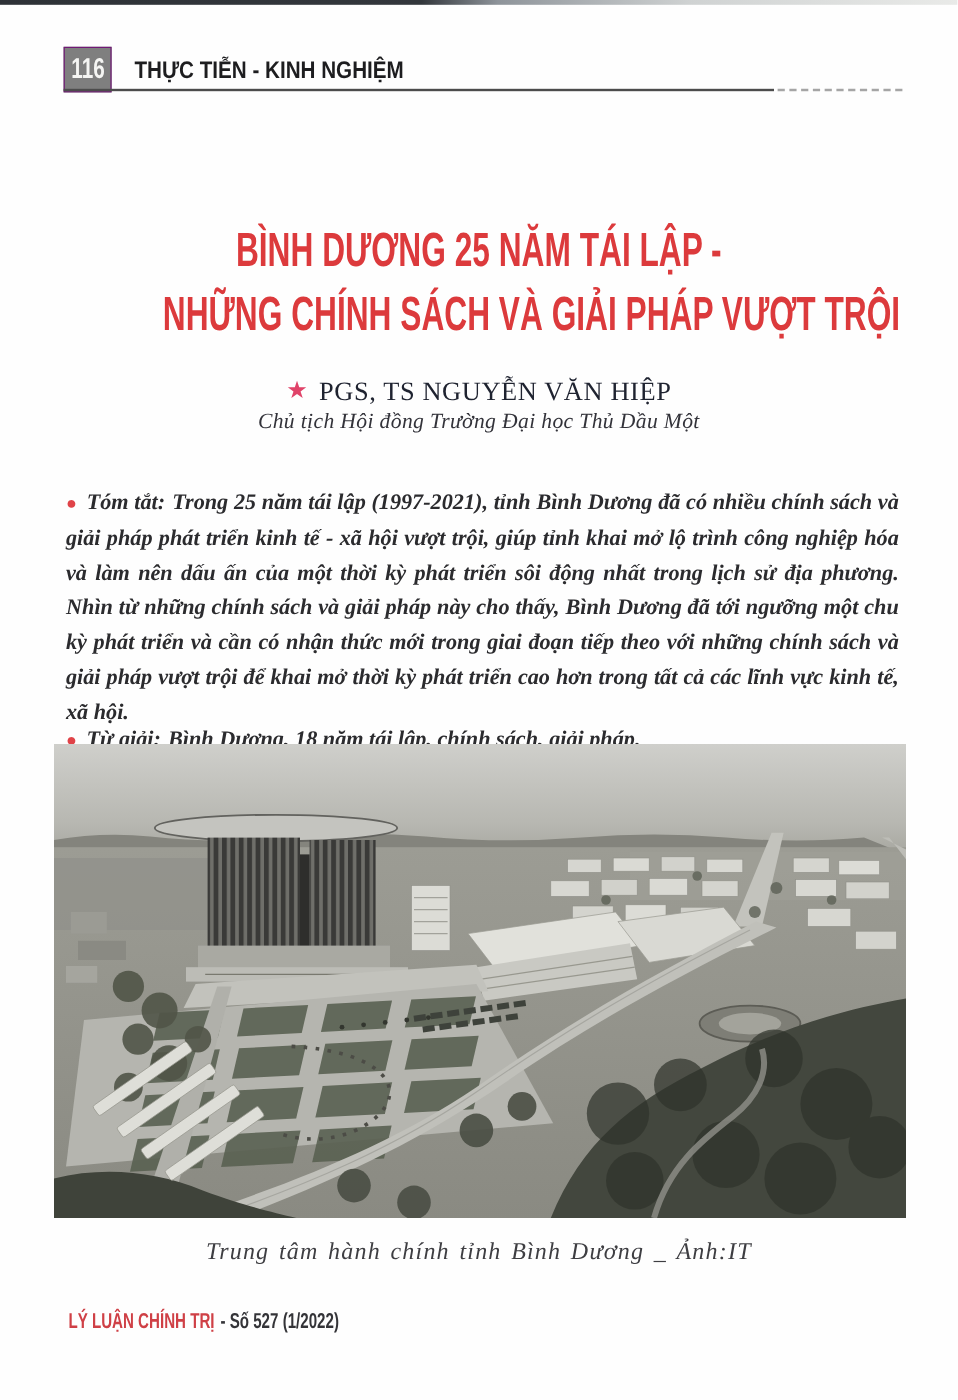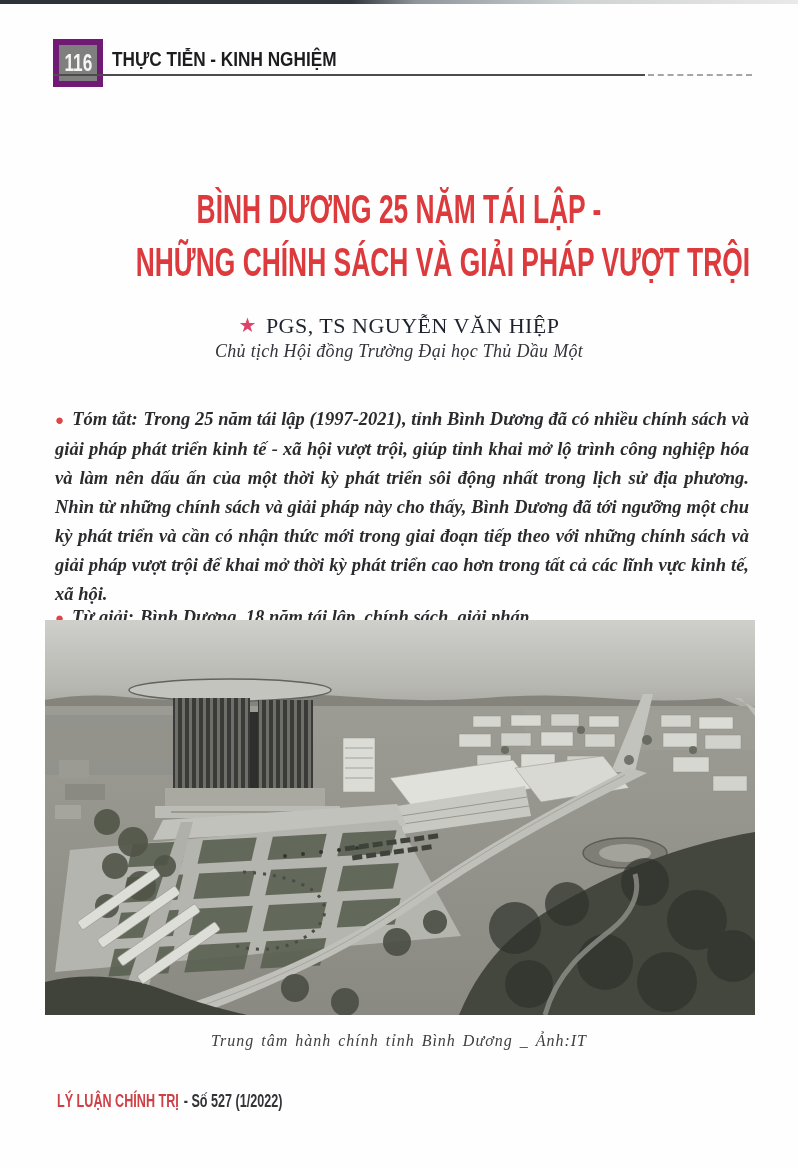--- a/index.html
+++ b/index.html
@@ -6,21 +6,21 @@
   body{width:798px;height:1167px;position:relative;overflow:hidden;
        font-family:"Liberation Serif",serif;color:#26262a;}
   .page{position:absolute;inset:0;background:#fefefe;}
 
   
   .top-strip{position:absolute;left:0;top:0;width:798px;height:4px;
     background:linear-gradient(to right,#2e3237 0%,#33373c 44%,#8e949a 52%,#cfd2d2 72%,#e9eae8 100%);}
 
   
   .pagenum-box{position:absolute;left:53px;top:39px;width:38px;height:36px;
-    background:#7f7f7f;border:6px solid #701a75;display:flex;align-items:center;justify-content:center;}
+    background:#7f7f7f;border:1px solid #701a75;display:flex;align-items:center;justify-content:center;}
   .pagenum-box span{font-family:"Liberation Sans",sans-serif;font-weight:bold;font-size:24px;
     color:#f5f5f3;transform:scaleX(.72);letter-spacing:0px;}
   .section-label{position:absolute;left:112px;top:48px;font-family:"Liberation Sans",sans-serif;
     font-weight:bold;font-size:20px;color:#1d1d1f;transform:scaleX(.86);transform-origin:left center;
     white-space:nowrap;}
   .header-rule-solid{position:absolute;left:53px;top:74px;width:592px;height:2px;background:#4c4c4c;}
   .header-rule-dashed{position:absolute;left:648px;top:74px;width:104px;height:0;
     border-top:2px dashed #8f8f8f;opacity:.8;}
 
   
@@ -45,21 +45,21 @@
   .kw-text{font-weight:bold;}
   .lbl{margin-right:6px;}
 
   
   .photo{position:absolute;left:45px;top:620px;width:710px;height:395px;background:#a9a9a3;
     box-shadow:0 0 0 1px #b9b9b3 inset;}
   .photo svg{display:block;width:710px;height:395px;}
 
   
   .caption{position:absolute;left:0;top:1032px;width:798px;text-align:center;
-    font-style:italic;font-size:16px;color:#3e3e42;letter-spacing:1px;word-spacing:2px;}
+    font-style:italic;font-size:20px;color:#3e3e42;letter-spacing:1px;word-spacing:2px;}
 
   
   .footer{position:absolute;left:57px;top:1091px;font-family:"Liberation Sans",sans-serif;
     font-weight:bold;font-size:18px;transform:scaleX(.70);transform-origin:left center;white-space:nowrap;}
   .footer .journal{color:#cf4046;}
   .footer .issue{color:#33333.6;color:#343438;margin-left:7px;}
 </style>
 </head>
 <body>
 

